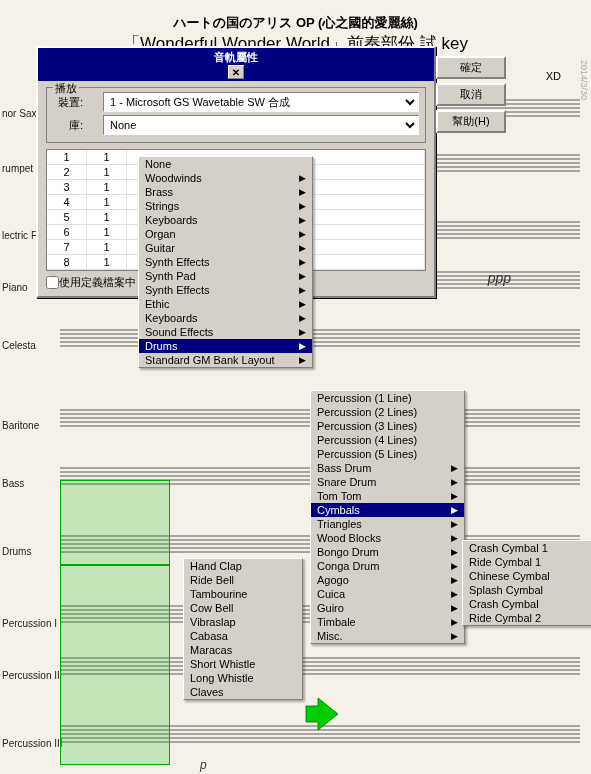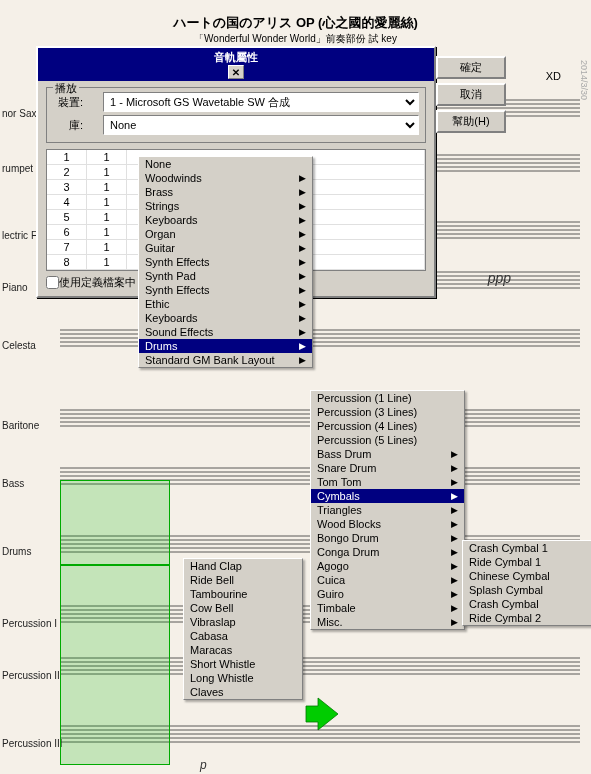--- a/index.html
+++ b/index.html
@@ -32,21 +32,21 @@
       font-weight: bold;
       white-space: nowrap;
     }
 
     .sheet-subtitle {
       position: absolute;
       top: 32px;
       left: 50%;
       transform: translateX(-50%);
       text-align: right;
-      font-size: 10px;
+      font-size: 17px;
       white-space: nowrap;
     }
 
     
     .track-label {
       position: absolute;
       left: 2px;
       font-size: 10px;
       color: #222;
     }
@@ -524,20 +524,23 @@
       <span>Standard GM Bank Layout</span>
       <span class="menu-arrow">▶</span>
     </div>
 </div>
 
 <div class="dropdown-l2">
   <div class="menu-item">
       <span>Percussion (1 Line)</span>
     </div>
   <div class="menu-item">
+      <span>Percussion (2 Lines)</span>
+    </div>
+  <div class="menu-item">
       <span>Percussion (3 Lines)</span>
     </div>
   <div class="menu-item">
       <span>Percussion (4 Lines)</span>
     </div>
   <div class="menu-item">
       <span>Percussion (5 Lines)</span>
     </div>
   <div class="menu-item">
       <span>Bass Drum</span>

